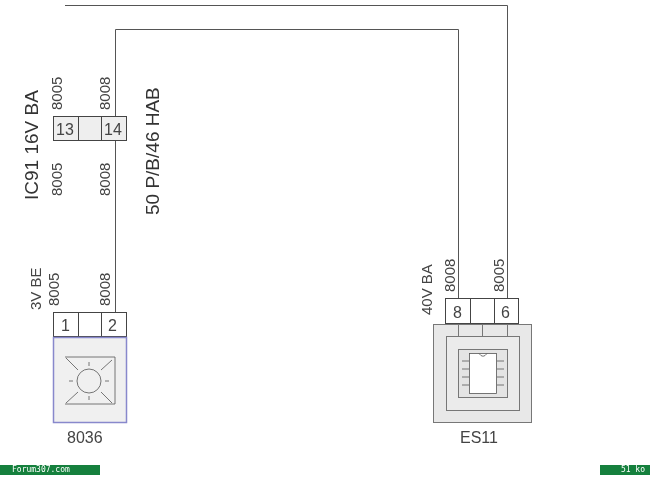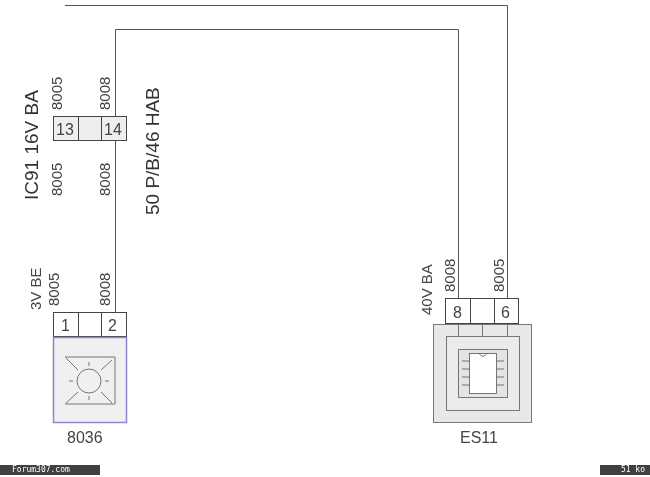--- a/index.html
+++ b/index.html
@@ -1,21 +1,21 @@
 <!DOCTYPE html>
 <html><head>
 <meta charset="utf-8">
 <style>
   html, body { margin:0; padding:0; background:#ffffff; }
   body { width:650px; height:477px; position:relative; overflow:hidden; font-family:"DejaVu Sans Mono", monospace; }
   svg { position:absolute; left:0; top:0; }
   .lbl { font-family:"Liberation Sans", sans-serif; fill:#333; }
   .thin { font-family:"Liberation Sans", sans-serif; fill:#444; font-weight:300; }
   .footer-left, .footer-right {
-    position:absolute; top:465px; height:10px; background:#404040; color:#fff;
+    position:absolute; top:465px; height:10px; background:#15803d; color:#fff;
     font-family:"DejaVu Sans Mono", monospace; font-size:8px; line-height:10px;
   }
   .footer-left { left:0; width:100px; padding-left:12px; box-sizing:border-box; }
   .footer-right { right:0; width:50px; text-align:right; padding-right:5px; box-sizing:border-box; }
 </style>
 </head>
 <body>
 
 <svg width="650" height="477">
 

